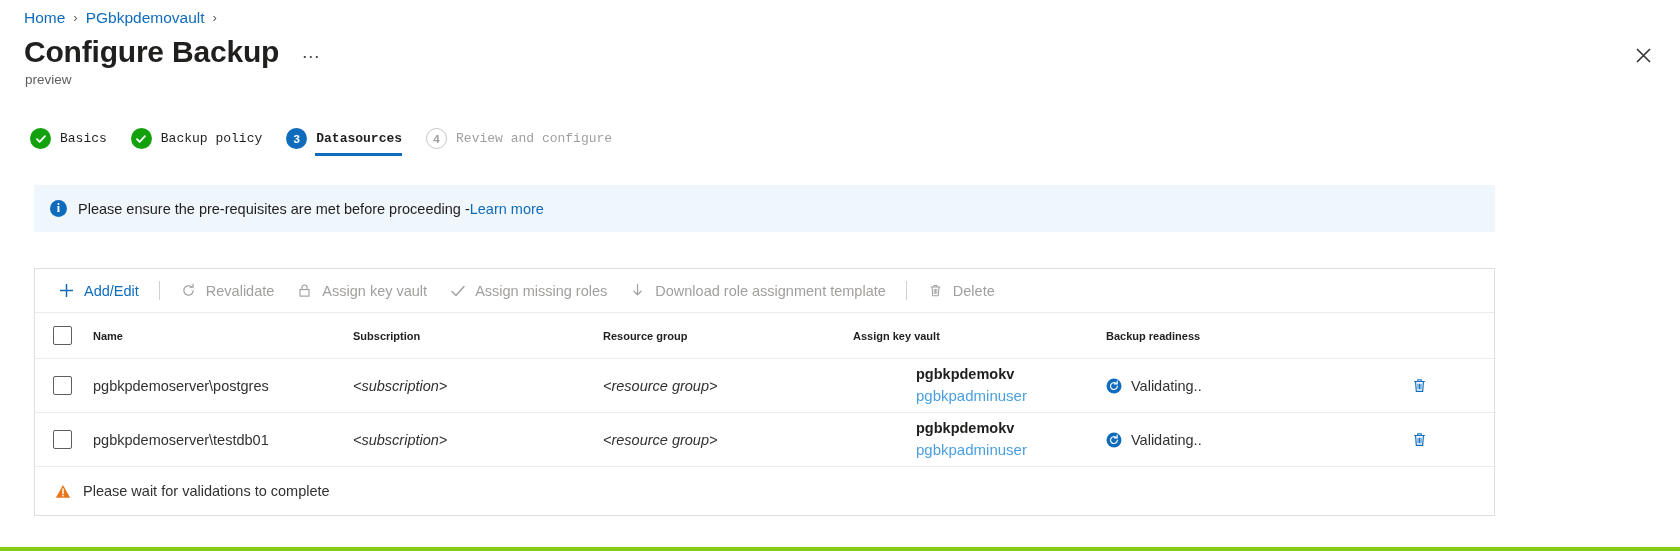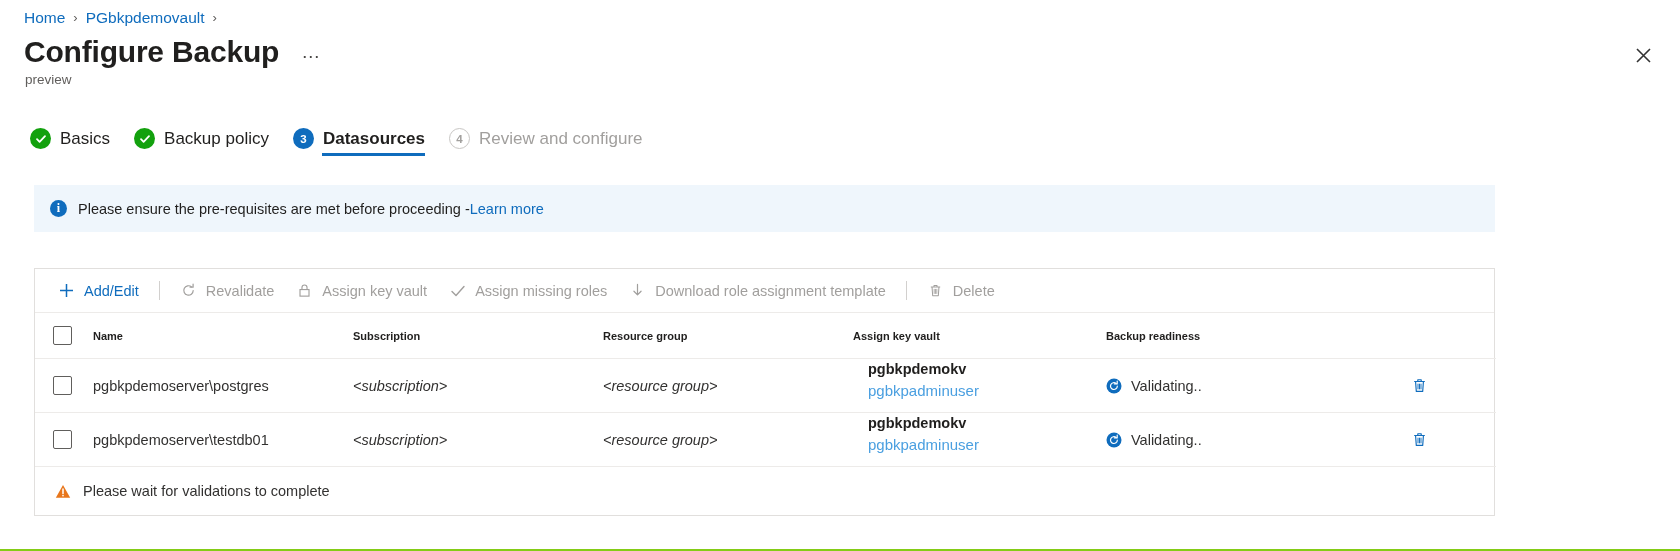--- a/index.html
+++ b/index.html
@@ -8,21 +8,21 @@
     width: 1680px; height: 551px;
     background: #ffffff;
     font-family: "Liberation Sans", sans-serif;
     color: #323130;
     overflow: hidden;
   }
   .page {
     position: relative;
     width: 1680px; height: 551px;
     background: #ffffff;
-    border-bottom: 2px solid #84cc16;
+    border-bottom: 4px solid #84cc16;
   }
 
   
   .breadcrumb {
     position: absolute;
     left: 24px; top: 6px;
     display: flex; align-items: center;
     font-size: 15.5px;
     height: 24px;
   }
@@ -100,21 +100,21 @@
     flex: none;
   }
   .badge-done { background: #13a10e; color: #fff; }
   .badge-done svg { display: block; }
   .badge-active { background: #0f6cbd; color: #fff; }
   .badge-idle {
     background: #ffffff;
     color: #a19f9d;
     border: 1px solid #c8c6c4;
   }
-  .step-label { font-size: 17px; color: #201f1e; white-space: nowrap; }
+  .step-label { font-size: 13px; color: #201f1e; white-space: nowrap; font-family: Liberation Mono, monospace; }
   .step.is-active .step-label { font-weight: 700; }
   .step.is-disabled .step-label { color: #a19f9d; }
   .step.is-active::after {
     content: "";
     position: absolute;
     left: 29px; right: 0; bottom: 0;
     height: 3px;
     background: #0f6cbd;
   }
 
@@ -219,22 +219,23 @@
     background: #fff;
     border-radius: 2px;
     cursor: pointer;
     display: block;
   }
 
   .cell-name { color: #323130; }
   .cell-muted { color: #323130; font-style: italic; }
 
   .kv-cell {
-    display: flex; align-items: flex-start;
+    display: flex; align-items: center;
     height: 53px;
+    gap: 48px;
   }
   .kv-bar {
     width: 3px;
     background: #2fdb2f;
     flex: none;
     margin-right: 12px;
   }
   .kv-text {
     display: flex; flex-direction: column; justify-content: center;
     line-height: 1.45;

